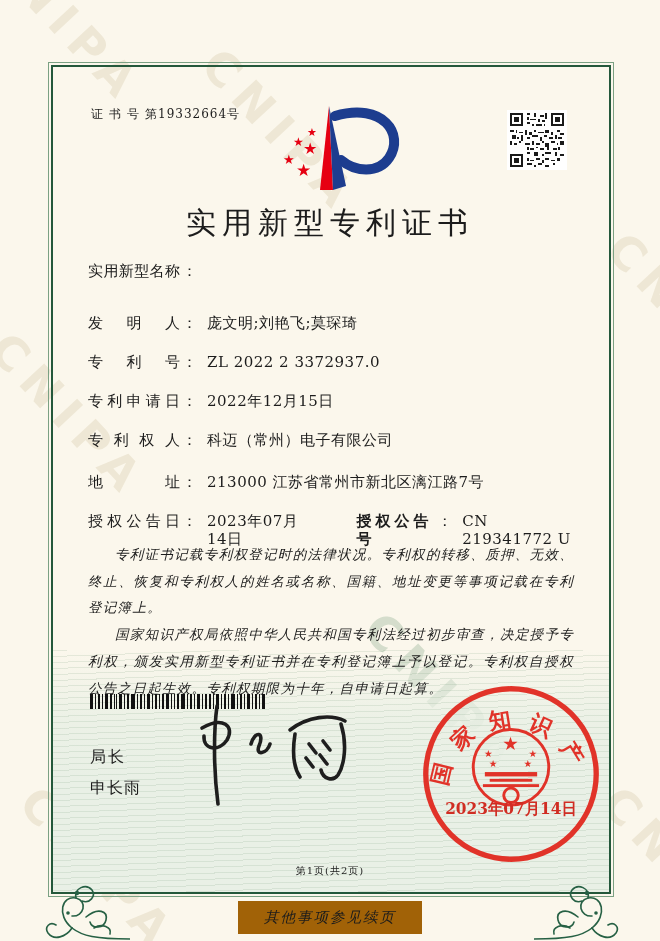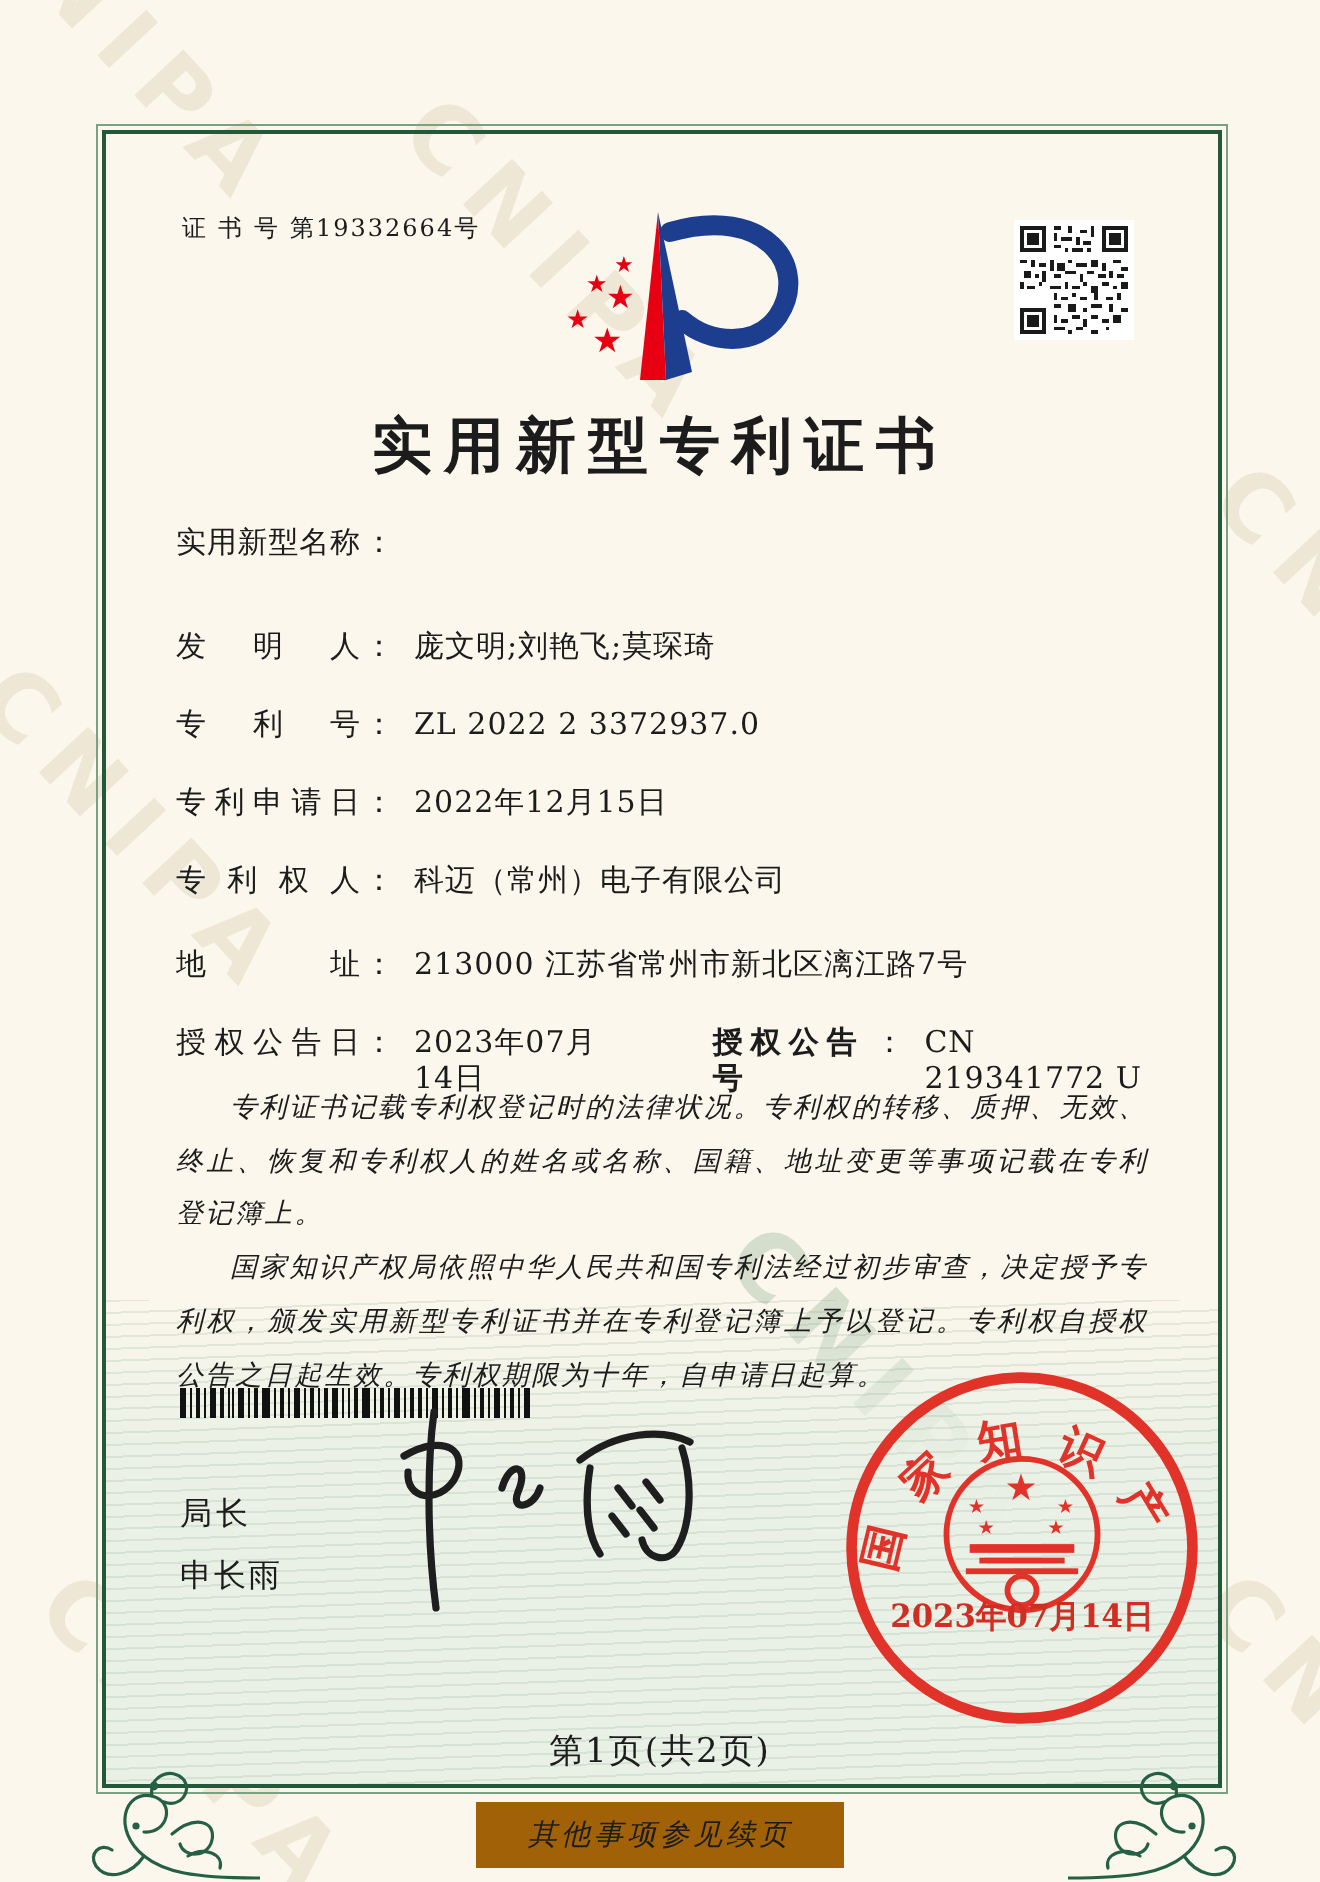--- a/index.html
+++ b/index.html
@@ -28,21 +28,21 @@
   .corner-flourish.left{left:44px;}
   .corner-flourish.right{right:40px;transform:scaleX(-1);}
   
   .cert-no{position:absolute;left:91px;top:106px;font-size:12px;z-index:4;}
   .cert-no .lbl{letter-spacing:6px;}
   .cert-no .num{letter-spacing:1px;}
   .logo{position:absolute;left:283px;top:100px;z-index:4;}
   .qr{position:absolute;left:507px;top:110px;width:60px;height:60px;background:#fff;
       padding:3px;box-sizing:border-box;z-index:4;}
   .doc-title{position:absolute;left:0;right:0;top:203px;text-align:center;font-size:30px;
-      font-weight:bold;letter-spacing:6px;z-index:4;}
+      font-weight:normal;letter-spacing:6px;z-index:4;}
   
   .fields{position:absolute;left:88px;top:262px;width:490px;font-size:15px;z-index:4;}
   .frow{display:flex;line-height:18px;margin-bottom:21px;}
   .frow.gap-big{margin-bottom:34px;}
   .frow.gap-med{margin-bottom:24px;}
   .flabel{display:inline-block;width:92px;text-align:justify;text-align-last:justify;flex:none;}
   .fcolon{flex:none;margin:0 10px 0 2px;}
   .fvalue{letter-spacing:.5px;}
   .pair2{margin-left:42px;display:flex;}
   
@@ -50,21 +50,21 @@
       letter-spacing:1.3px;text-align:justify;font-style:italic;z-index:4;}
   .body-text p{margin:0;text-indent:2em;}
   
   .barcode{position:absolute;left:90px;top:694px;z-index:4;}
   .sig-title{position:absolute;left:90px;top:747px;font-size:16px;letter-spacing:2px;
       font-family:Liberation Sans, sans-serif;z-index:4;}
   .sig-name{position:absolute;left:90px;top:778px;font-size:16px;letter-spacing:1px;
       font-family:"DejaVu Sans","Liberation Sans",sans-serif;z-index:4;}
   .signature{position:absolute;left:193px;top:698px;z-index:4;}
   .seal{position:absolute;left:419px;top:682px;z-index:5;opacity:.93;}
-  .page-num{position:absolute;left:0;right:0;top:864px;text-align:center;font-size:17px;
+  .page-num{position:absolute;left:0;right:0;top:864px;text-align:center;font-size:10px;
       letter-spacing:1px;z-index:4;}
   .note-box{position:absolute;left:50%;transform:translateX(-50%);top:901px;background:#a16207;
       padding:7px 26px;font-size:14.5px;font-style:italic;letter-spacing:2px;z-index:4;
       white-space:nowrap;}
 </style>
 </head>
 <body>
 
 <div class="page">
 

